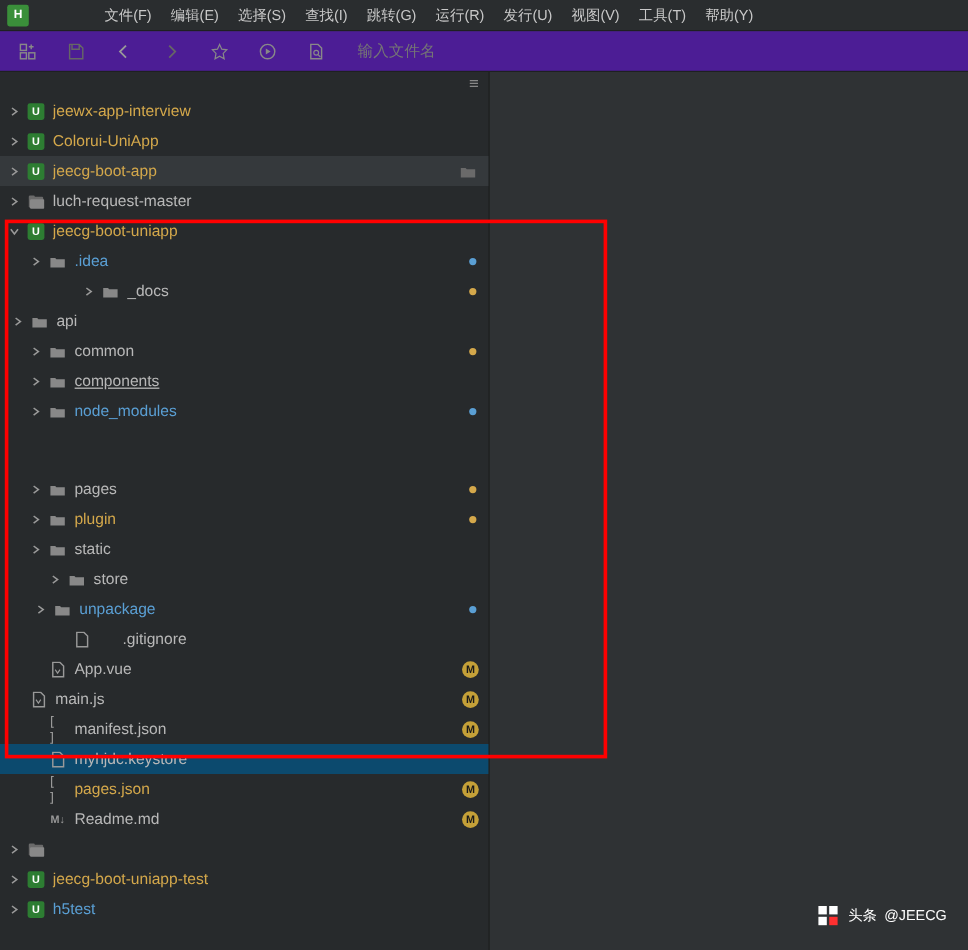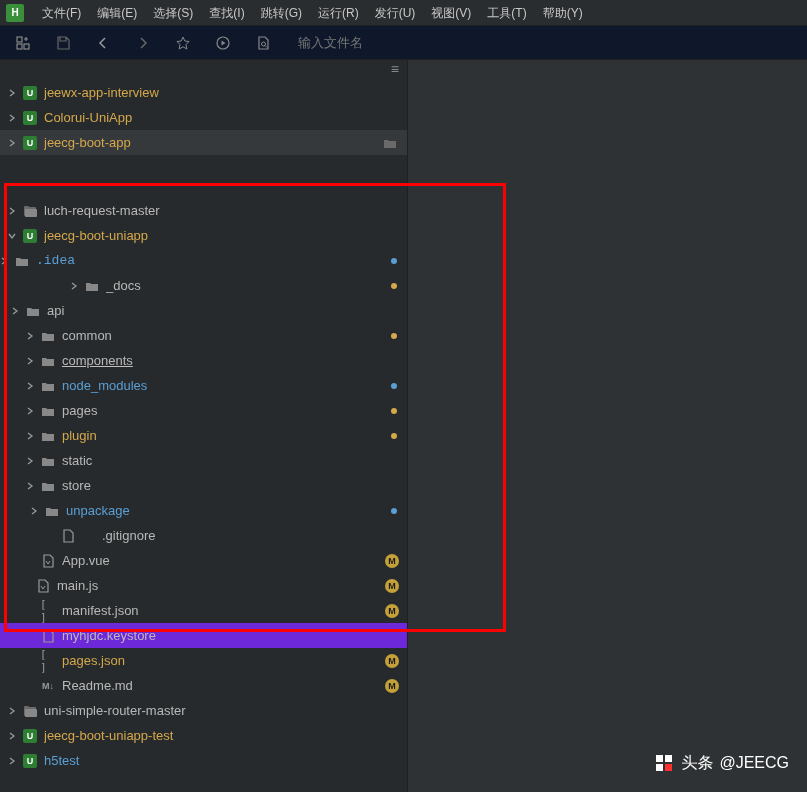--- a/index.html
+++ b/index.html
@@ -38,21 +38,21 @@
       padding: 0 8px;
       line-height: 26px;
       color: #c8c8c8;
       cursor: pointer;
       font-size: 12px;
     }
     .toolbar {
       display: flex;
       align-items: center;
       height: 34px;
-      background: #0f172a;
+      background: #4c1d95;
       padding-left: 14px;
       gap: 22px;
       border-bottom: 1px solid #1e2021;
     }
     .tb-icon {
       width: 18px;
       height: 18px;
       display: flex;
       align-items: center;
       justify-content: center;
@@ -97,21 +97,21 @@
       display: flex;
       align-items: center;
       height: 25px;
       cursor: pointer;
       position: relative;
     }
     .tree-row.selected {
       background: #35393c;
     }
     .tree-row.hover-style {
-      background: #6d28d9;
+      background: #0c4a6e;
     }
     .expander {
       width: 14px;
       text-align: center;
       color: #999;
       font-size: 10px;
       flex-shrink: 0;
     }
     .tree-icon {
       width: 16px;
@@ -176,40 +176,40 @@
     .highlight-box {
       position: absolute;
       border: 3px solid #ff0000;
       pointer-events: none;
     }
     .watermark {
       position: absolute;
       bottom: 18px;
       right: 18px;
       color: #fff;
-      font-size: 16px;
+      font-size: 12px;
       display: flex;
       align-items: center;
       gap: 6px;
     }
     .wm-logo {
       width: 22px;
       height: 22px;
       display: flex;
       align-items: center;
       justify-content: center;
     }
     svg { display: block; }
   </style>
 </head>
 <body>
 
 <div class="menubar">
   <div class="app-logo">H</div>
-  <div id="menu-items" style="display: flex;">
+  <div id="menu-items" style="display: flex; margin-left: 45px;">
       <span class="menu-item">文件(F)</span>
       <span class="menu-item">编辑(E)</span>
       <span class="menu-item">选择(S)</span>
       <span class="menu-item">查找(I)</span>
       <span class="menu-item">跳转(G)</span>
       <span class="menu-item">运行(R)</span>
       <span class="menu-item">发行(U)</span>
       <span class="menu-item">视图(V)</span>
       <span class="menu-item">工具(T)</span>
       <span class="menu-item">帮助(Y)</span>
@@ -298,21 +298,21 @@
           <span class="tree-icon">
             <span class="icon-uni">U</span>
           </span>
           <span class="tree-label label-orange">jeecg-boot-app</span>
           <span class="folder-trail-icon">
             <svg width="14" height="12" viewBox="0 0 14 12">
               <path d="M1 3 L1 11 L13 11 L13 4 L6 4 L5 3 Z" fill="#6a6a6a"></path>
             </svg>
           </span>
         </div>
-        <div class="tree-row" style="padding-left: 8px; margin-top: 43px;">
+        <div class="tree-row" style="padding-left: 8px;">
           <span class="expander">
             <svg width="8" height="8" viewBox="0 0 8 8">
               <path d="M2 1 L6 4 L2 7" fill="none" stroke="#999" stroke-width="1.3"></path>
             </svg>
           </span>
           <span class="tree-icon">
             <svg width="14" height="14" viewBox="0 0 14 14">
               <rect x="1" y="3" width="12" height="9" rx="1" fill="#6a6a6a"></rect>
               <rect x="1" y="2" width="5" height="3" rx="1" fill="#6a6a6a"></rect>
               <rect x="3" y="5" width="12" height="8" rx="1" fill="#888" transform="translate(-1,0)"></rect>
@@ -324,21 +324,21 @@
           <span class="expander">
             <svg width="8" height="8" viewBox="0 0 8 8">
               <path d="M1 2 L4 6 L7 2" fill="none" stroke="#999" stroke-width="1.3"></path>
             </svg>
           </span>
           <span class="tree-icon">
             <span class="icon-uni">U</span>
           </span>
           <span class="tree-label label-orange">jeecg-boot-uniapp</span>
         </div>
-        <div class="tree-row" style=" font-family: Liberation Mono, monospace;">
+        <div class="tree-row" style="padding-left: 26px;">
           <span class="expander">
             <svg width="8" height="8" viewBox="0 0 8 8">
               <path d="M2 1 L6 4 L2 7" fill="none" stroke="#999" stroke-width="1.3"></path>
             </svg>
           </span>
           <span class="tree-icon">
             <svg width="14" height="14" viewBox="0 0 14 14">
               <path d="M1 4 L1 12 L13 12 L13 5 L6 5 L5 4 Z" fill="#888"></path>
             </svg>
           </span>
@@ -406,21 +406,21 @@
             </svg>
           </span>
           <span class="tree-icon">
             <svg width="14" height="14" viewBox="0 0 14 14">
               <path d="M1 4 L1 12 L13 12 L13 5 L6 5 L5 4 Z" fill="#888"></path>
             </svg>
           </span>
           <span class="tree-label label-blue">node_modules</span>
           <span class="status-dot dot-blue"></span>
         </div>
-        <div class="tree-row" style="padding-left: 26px;">
+        <div class="tree-row" style="padding-left: 26px; margin-top: 40px;">
           <span class="expander">
             <svg width="8" height="8" viewBox="0 0 8 8">
               <path d="M2 1 L6 4 L2 7" fill="none" stroke="#999" stroke-width="1.3"></path>
             </svg>
           </span>
           <span class="tree-icon">
             <svg width="14" height="14" viewBox="0 0 14 14">
               <path d="M1 4 L1 12 L13 12 L13 5 L6 5 L5 4 Z" fill="#888"></path>
             </svg>
           </span>
@@ -447,21 +447,21 @@
               <path d="M2 1 L6 4 L2 7" fill="none" stroke="#999" stroke-width="1.3"></path>
             </svg>
           </span>
           <span class="tree-icon">
             <svg width="14" height="14" viewBox="0 0 14 14">
               <path d="M1 4 L1 12 L13 12 L13 5 L6 5 L5 4 Z" fill="#888"></path>
             </svg>
           </span>
           <span class="tree-label label-gray">static</span>
         </div>
-        <div class="tree-row" style="padding-left: 26px;">
+        <div class="tree-row" style="padding-left: 26px; margin-left: 16px;">
           <span class="expander">
             <svg width="8" height="8" viewBox="0 0 8 8">
               <path d="M2 1 L6 4 L2 7" fill="none" stroke="#999" stroke-width="1.3"></path>
             </svg>
           </span>
           <span class="tree-icon">
             <svg width="14" height="14" viewBox="0 0 14 14">
               <path d="M1 4 L1 12 L13 12 L13 5 L6 5 L5 4 Z" fill="#888"></path>
             </svg>
           </span>
@@ -494,21 +494,21 @@
           <span class="expander"></span>
           <span class="tree-icon">
             <svg width="14" height="14" viewBox="0 0 14 14">
               <path d="M3 1 L9 1 L12 4 L12 13 L3 13 Z" fill="none" stroke="#999" stroke-width="1.2"></path>
               <path d="M5 7 L7 10 L9 7" stroke="#999" stroke-width="1" fill="none"></path>
             </svg>
           </span>
           <span class="tree-label label-gray">App.vue</span>
           <span class="badge-m">M</span>
         </div>
-        <div class="tree-row" style="padding-left: 21px;">
+        <div class="tree-row" style="padding-left: 10px;">
           <span class="expander"></span>
           <span class="tree-icon">
             <svg width="14" height="14" viewBox="0 0 14 14">
               <path d="M3 1 L9 1 L12 4 L12 13 L3 13 Z" fill="none" stroke="#999" stroke-width="1.2"></path>
               <path d="M5 7 L7 10 L9 7" stroke="#999" stroke-width="1" fill="none"></path>
             </svg>
           </span>
           <span class="tree-label label-gray">main.js</span>
           <span class="badge-m">M</span>
         </div>
@@ -551,21 +551,20 @@
               <path d="M2 1 L6 4 L2 7" fill="none" stroke="#999" stroke-width="1.3"></path>
             </svg>
           </span>
           <span class="tree-icon">
             <svg width="14" height="14" viewBox="0 0 14 14">
               <rect x="1" y="3" width="12" height="9" rx="1" fill="#6a6a6a"></rect>
               <rect x="1" y="2" width="5" height="3" rx="1" fill="#6a6a6a"></rect>
               <rect x="3" y="5" width="12" height="8" rx="1" fill="#888" transform="translate(-1,0)"></rect>
             </svg>
           </span>
-          <span class="tree-label label-gray">uni-simple-router-master</span>
         </div>
         <div class="tree-row" style="padding-left: 8px;">
           <span class="expander">
             <svg width="8" height="8" viewBox="0 0 8 8">
               <path d="M2 1 L6 4 L2 7" fill="none" stroke="#999" stroke-width="1.3"></path>
             </svg>
           </span>
           <span class="tree-icon">
             <span class="icon-uni">U</span>
           </span>

